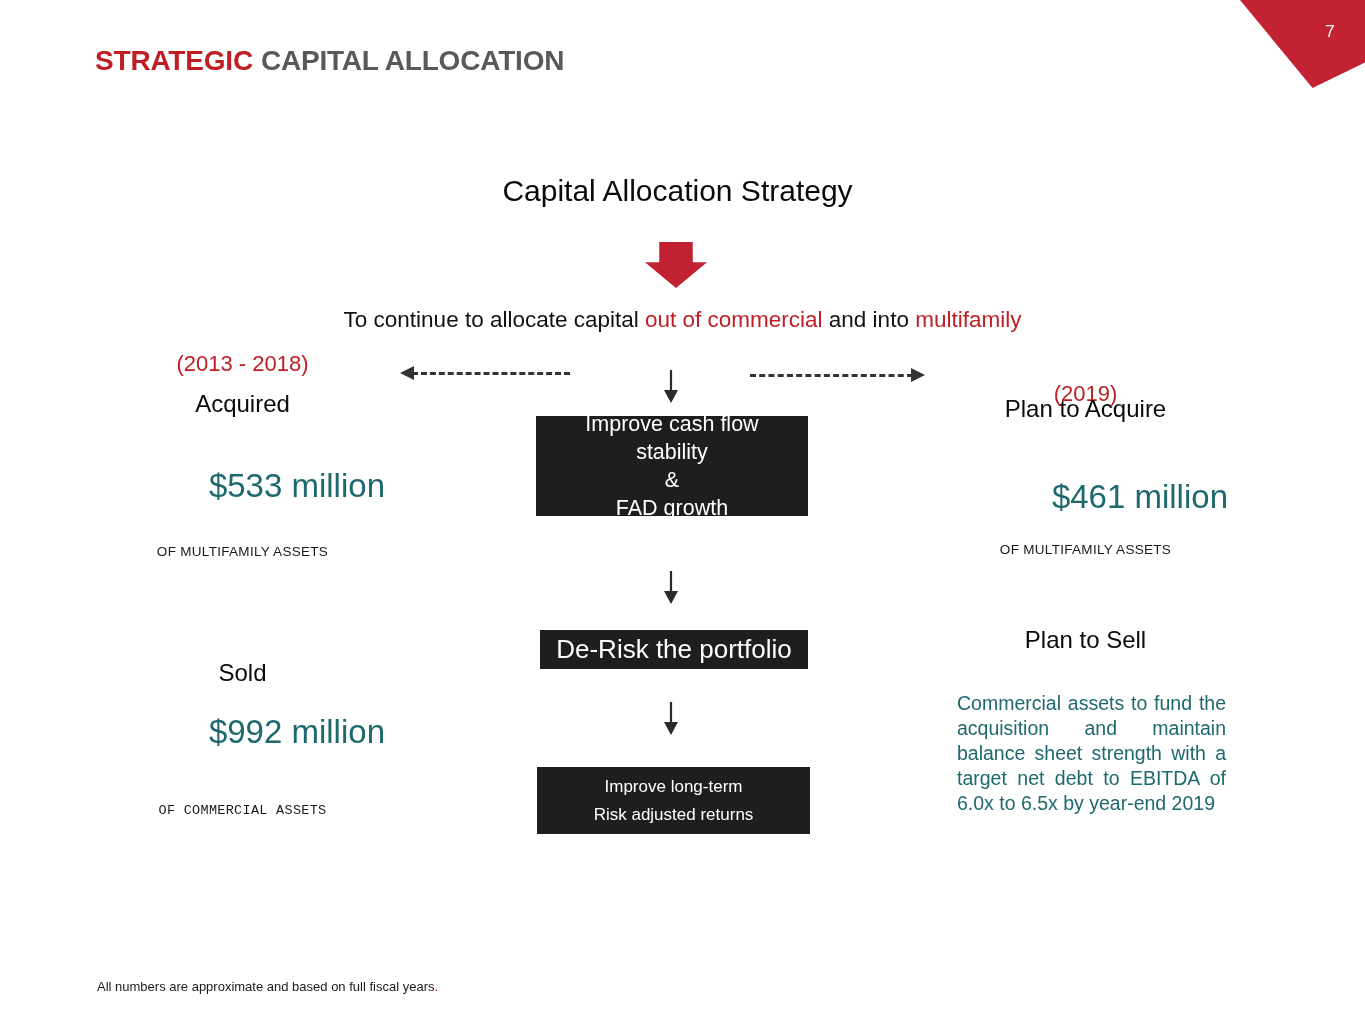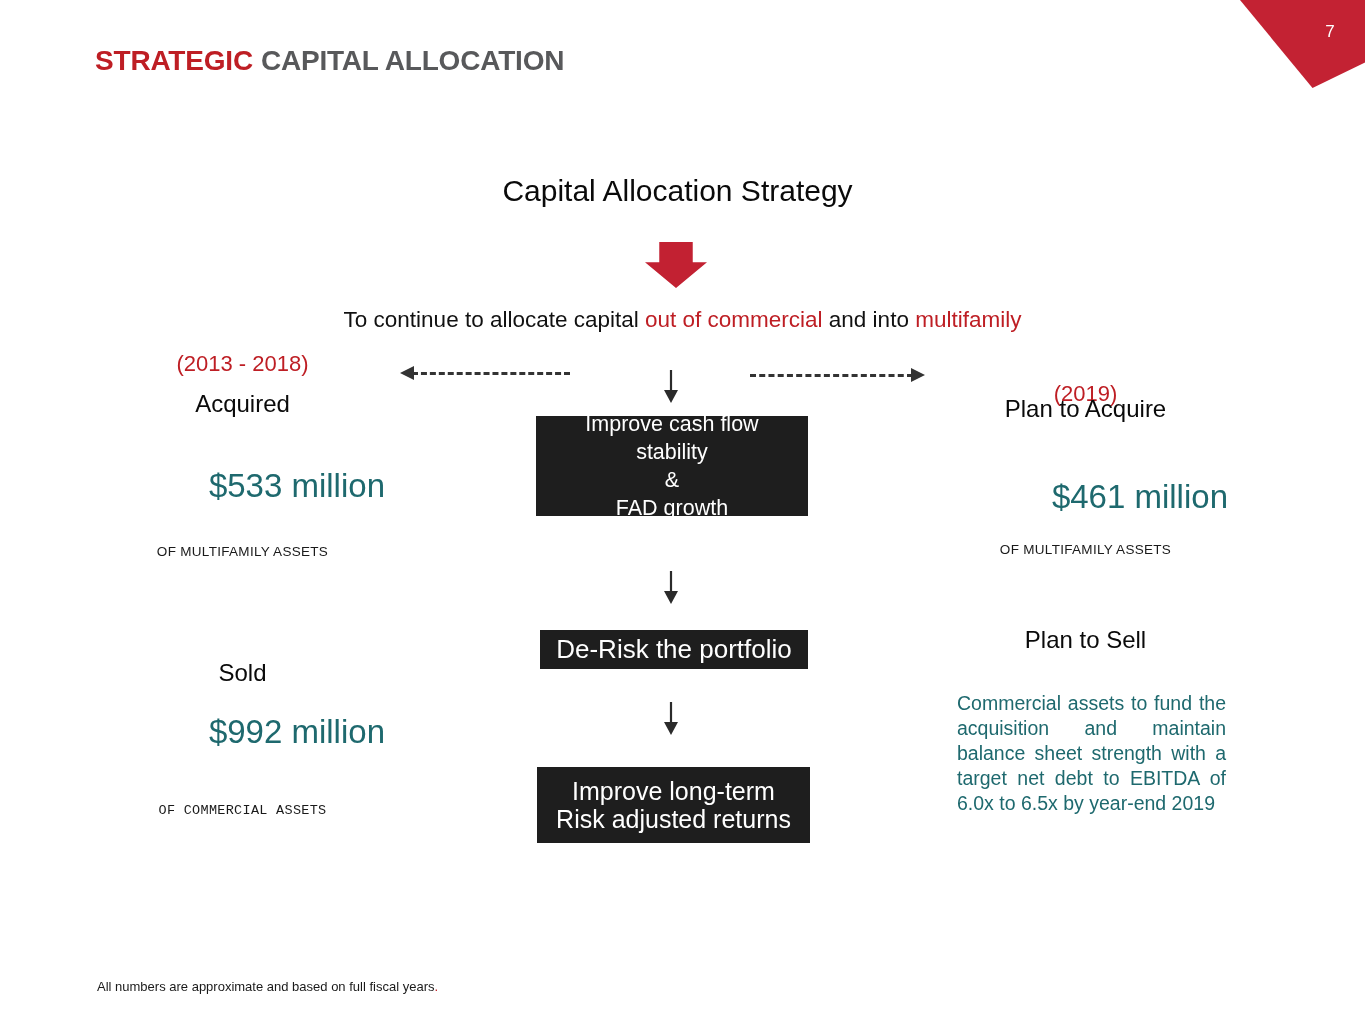--- a/index.html
+++ b/index.html
@@ -76,21 +76,21 @@
   .subtitle{font-size:13.5px;letter-spacing:0.3px;color:#1a1a1a;}
 
   
   .flow-box{
     background:#1E1E1E;color:#ffffff;
     display:flex;align-items:center;justify-content:center;
     text-align:center;white-space:pre-line;
   }
   .box1{left:536px;top:416px;width:272px;height:100px;font-size:21.5px;line-height:28px;text-align:center;}
   .box2{left:540px;top:630px;width:268px;height:39px;font-size:26px;}
-  .box3{left:537px;top:767px;width:273px;height:76px;font-size:25px;line-height:28px;}
+  .box3{left:537px;top:767px;width:273px;height:67px;font-size:17px;line-height:28px;}
 
   .down-arrow{width:18px;height:34px;}
 
   .sell-paragraph{
     left:957px;top:691px;width:269px;
     font-size:19.5px;line-height:24.9px;
     text-align:justify;color:#1E696E;
   }
 
   .footnote{

